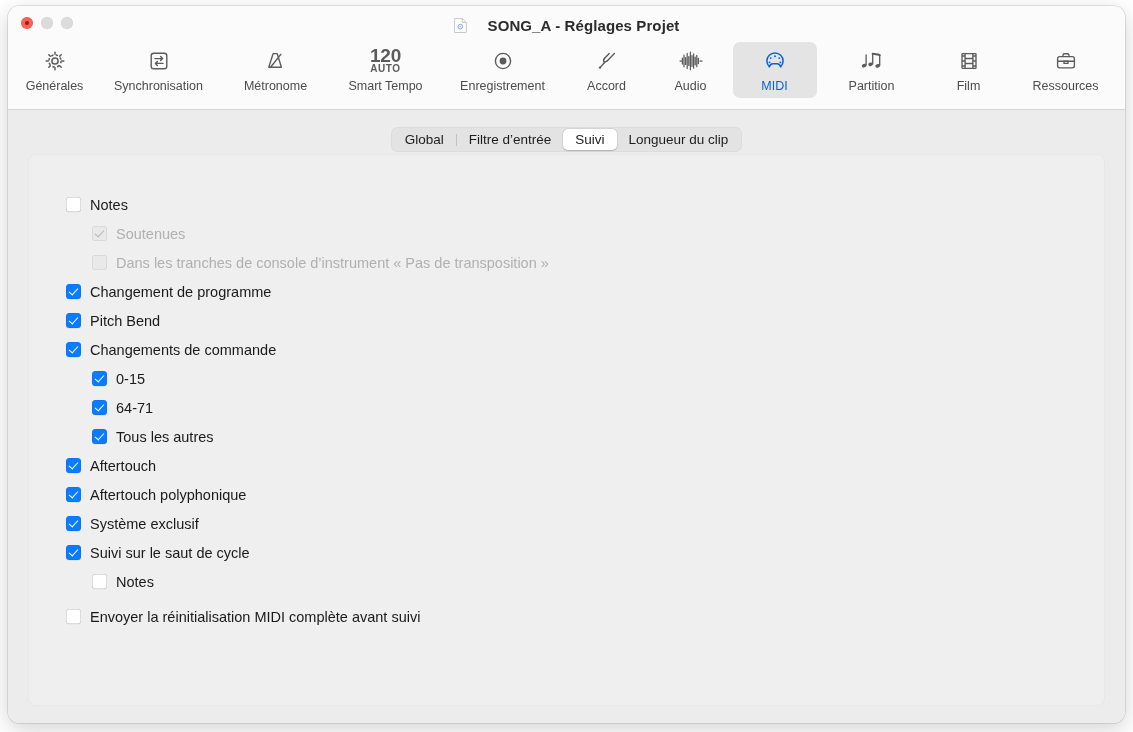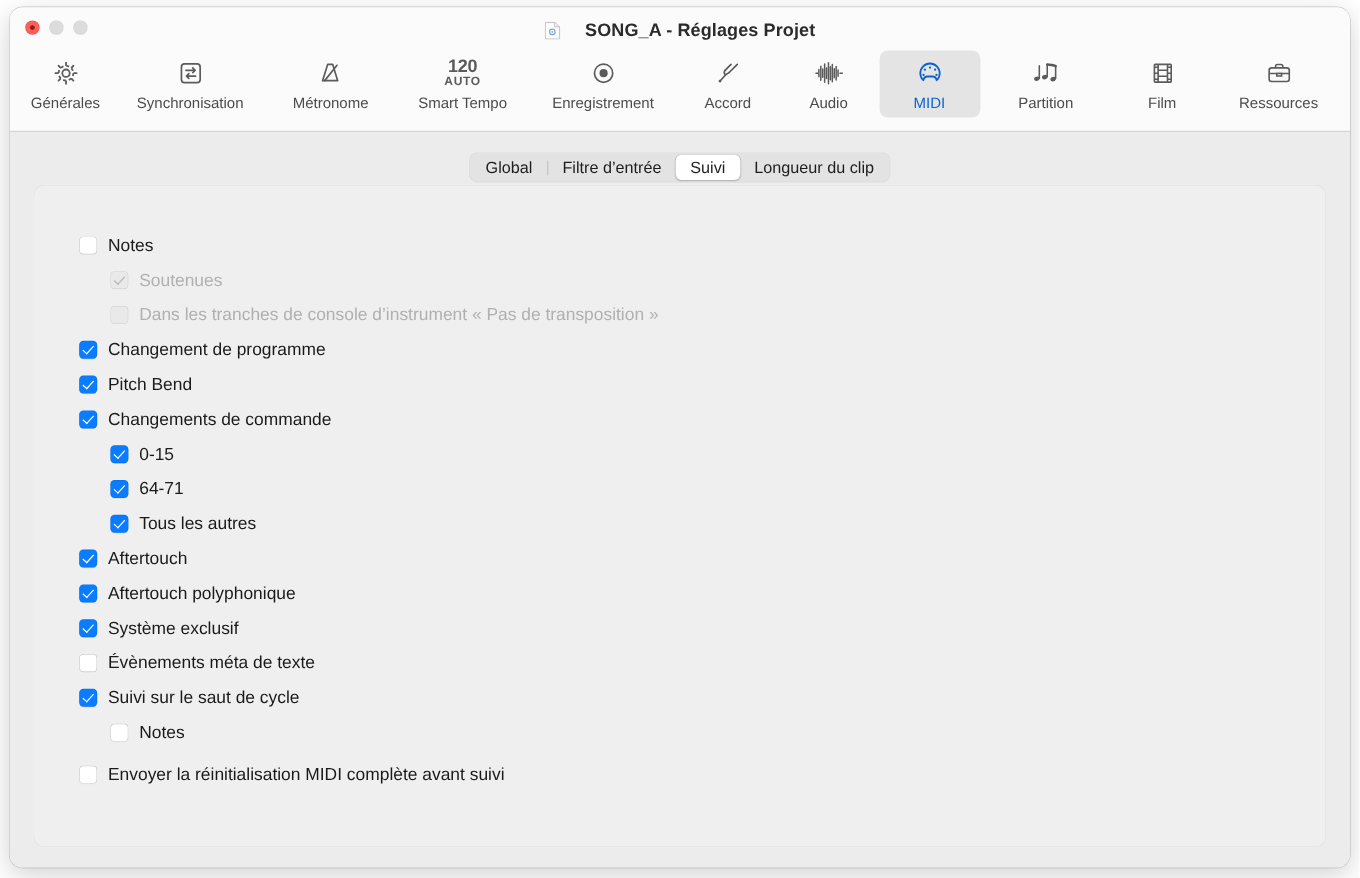--- a/index.html
+++ b/index.html
@@ -124,21 +124,21 @@
   }
   .tbitem.wide { width: 112px; }
   .tbitem.med  { width: 98px; }
   .tbitem.selected {
     background: #e4e4e4;
   }
   .tbitem.selected .glyph { color: #0a63d6; }
   .tbitem.selected .tblabel { color: #0a63d6; }
 
   .tempo-num {
-    font-size: 15px;
+    font-size: 19px;
     font-weight: bold;
     color: #5b5b5b;
     line-height: 15px;
     letter-spacing: -0.2px;
   }
   .tempo-auto {
     font-size: 10px;
     font-weight: bold;
     color: #5b5b5b;
     line-height: 10px;
@@ -497,24 +497,20 @@
           <div class="row">
             <span class="cb checked"></span>
             <span class="lbl">Aftertouch polyphonique</span>
           </div>
 
           <div class="row">
             <span class="cb checked"></span>
             <span class="lbl">Système exclusif</span>
           </div>
 
-          <div class="row">
-            <span class="cb"></span>
-            <span class="lbl">Évènements méta de texte</span>
-          </div>
 
 
           <div class="row">
             <span class="cb checked"></span>
             <span class="lbl">Suivi sur le saut de cycle</span>
           </div>
 
           <div class="row indent1">
             <span class="cb"></span>
             <span class="lbl">Notes</span>

